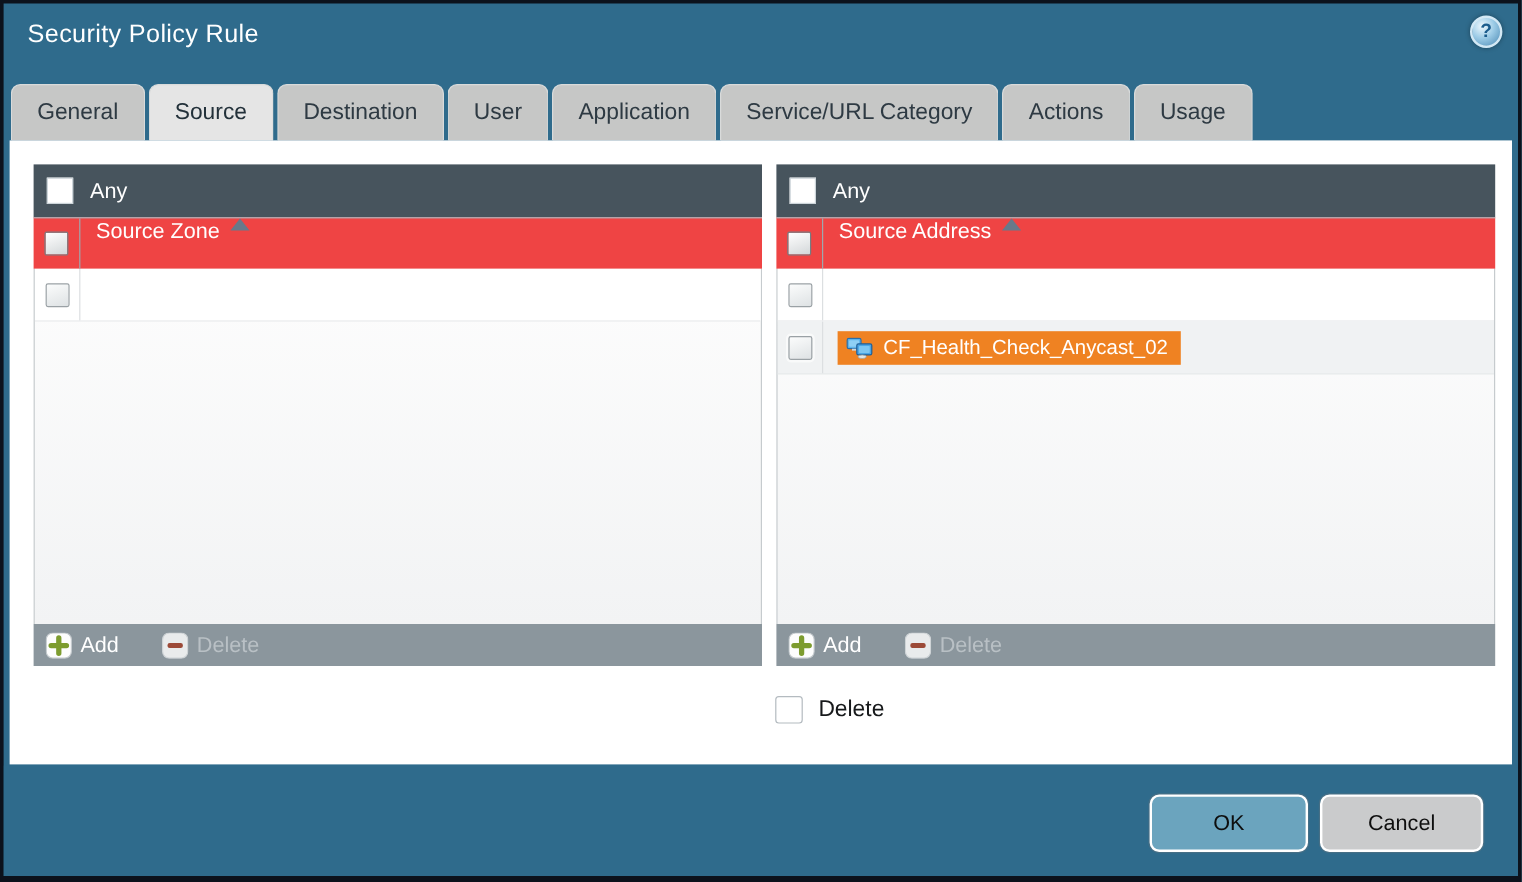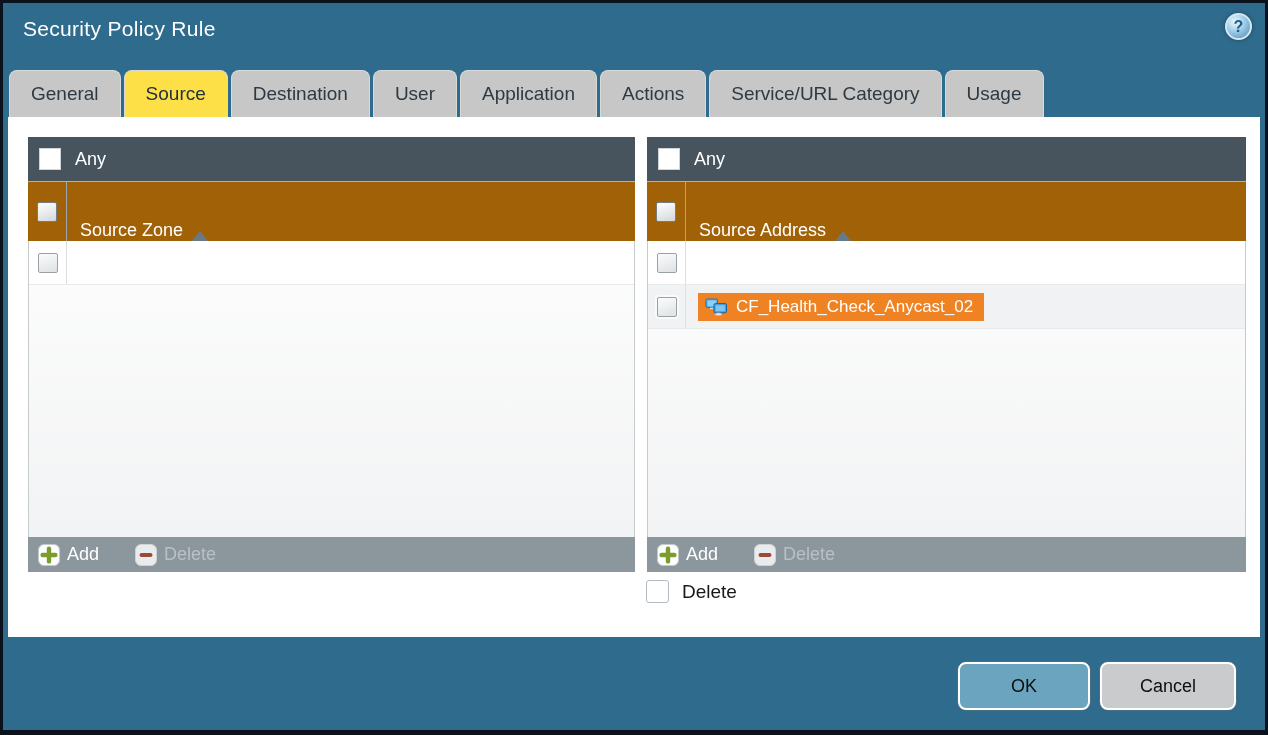--- a/index.html
+++ b/index.html
@@ -28,37 +28,37 @@
     box-shadow:0 0 4px rgba(0,0,0,.35);
   }
   .tabs{
     position:absolute;left:6px;bottom:0;display:flex;gap:3px;align-items:flex-end;
   }
   .tab{
     background:#c6c7c6;color:#2e3a43;font-size:19px;
     padding:12px 21px 12px 21px;border-radius:8px 8px 0 0;
     border:1px solid #d9dbdb;border-bottom:none;cursor:pointer;white-space:nowrap;
   }
-  .tab.active{background:#fde047;color:#23313a;}
+  .tab.active{background:#e5e5e5;color:#23313a;}
   
   .content{
     position:absolute;left:5px;top:114px;width:1252px;height:520px;
     background:#ffffff;
   }
   
   .panel{position:absolute;top:20px;height:426px;box-sizing:border-box;}
   .panel-zone{left:20px;width:607px;}
   .panel-address{left:639px;width:599px;}
   .any-row{
     height:44px;background:#47545d;display:flex;align-items:center;
     padding-left:11px;box-sizing:border-box;
   }
   .any-label{color:#ffffff;font-size:18px;margin-left:14px;}
   .col-header{
-    height:60px;background:#a16207;display:flex;align-items:flex-end;box-sizing:border-box;
+    height:43px;background:#ef4444;display:flex;align-items:flex-start;box-sizing:border-box;
     border-top:1px solid #aab2b8;
   }
   .hdr-cb-cell{
     width:39px;height:100%;display:flex;align-items:center;justify-content:center;
     border-right:1px solid #9ea8ae;box-sizing:border-box;
   }
   .col-label{color:#ffffff;font-size:18px;margin-left:13px;cursor:pointer;}
   .sort-asc{
     width:0;height:0;margin-left:9px;cursor:pointer;
     border-left:8px solid transparent;border-right:8px solid transparent;
@@ -129,22 +129,22 @@
     <div class="dlg-title">Security Policy Rule</div>
     <div class="help">
       <span>?</span>
     </div>
     <div class="tabs">
       <div class="tab">General</div>
       <div class="tab active">Source</div>
       <div class="tab">Destination</div>
       <div class="tab">User</div>
       <div class="tab">Application</div>
+      <div class="tab">Service/URL Category</div>
       <div class="tab">Actions</div>
-      <div class="tab">Service/URL Category</div>
       <div class="tab">Usage</div>
     </div>
   </div>
 
   <div class="content">
 
     <div class="panel panel-zone">
       <div class="any-row">
         <span class="cb cb-any"></span>
         <span class="any-label">Any</span>

